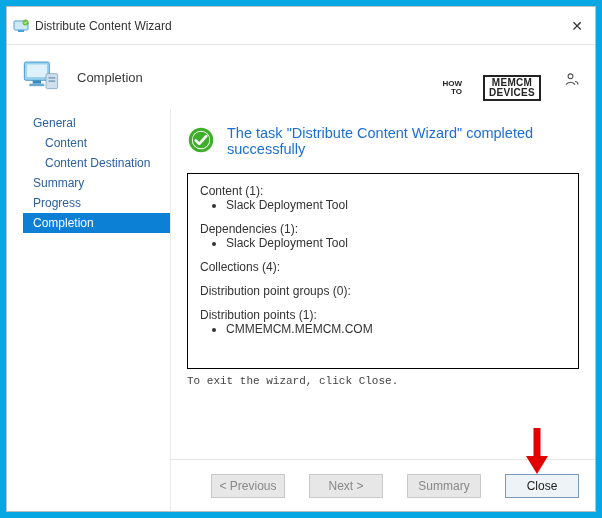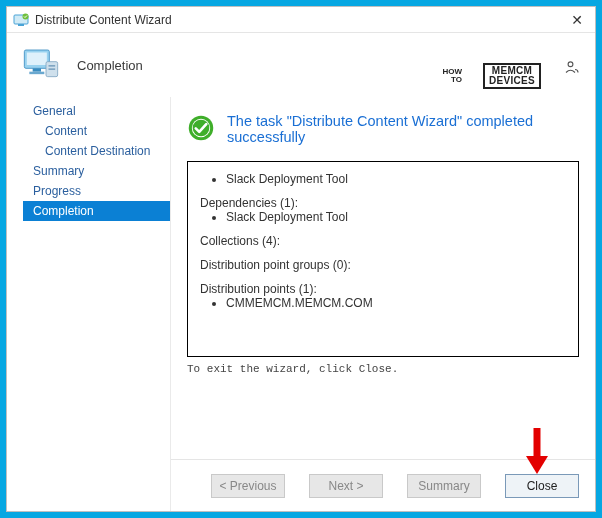--- a/index.html
+++ b/index.html
@@ -1,19 +1,19 @@
 <!DOCTYPE html>
 <html><head>
 <meta charset="utf-8">
 <style>
   * { box-sizing: border-box; margin: 0; padding: 0; }
   html, body { width: 602px; height: 518px; font-family: "Segoe UI", Tahoma, sans-serif; font-size: 12px; color: #333; }
   .frame { width: 602px; height: 518px; background: #06a7e2; padding: 6px; }
   .window { width: 100%; height: 100%; background: #fff; border: 1px solid #bfbfbf; display: flex; flex-direction: column; }
-  .titlebar { height: 26px; display: flex; align-items: center; padding: 0 6px; border-bottom: 1px solid #e5e5e5; }
+  .titlebar { height: 38px; display: flex; align-items: center; padding: 0 6px; border-bottom: 1px solid #e5e5e5; }
   .titlebar .app-icon { width: 16px; height: 16px; margin-right: 6px; }
   .titlebar .title { flex: 1; font-size: 12px; color: #333; }
   .titlebar .close-x { font-size: 14px; color: #333; cursor: pointer; padding: 0 6px; }
   .header { height: 64px; display: flex; align-items: center; padding: 0 14px; position: relative; }
   .header .pc-icon { width: 40px; height: 40px; margin-right: 16px; }
   .header .page-title { font-size: 13px; color: #3a3a3a; }
   .header .watermark { position: absolute; right: 54px; top: 30px; }
   .header .corner-glyph { position: absolute; right: 14px; top: 26px; color: #444; }
   .body { flex: 1; display: flex; min-height: 0; padding-left: 16px; }
   .sidebar { width: 148px; background: #fff; border-right: 1px solid #eaeaea; padding-top: 4px; }
@@ -110,20 +110,21 @@
                 <circle cx="16" cy="16" r="10.5" fill="#fff"></circle>
                 <circle cx="16" cy="16" r="9.5" fill="#3fae2a"></circle>
                 <path d="M10 16.5 l4 4 l8 -9" fill="none" stroke="#fff" stroke-width="3" stroke-linecap="round" stroke-linejoin="round"></path>
               </svg>
             </span>
             <span class="success-text">The task "Distribute Content Wizard" completed successfully</span>
           </div>
 
           <div class="details-box" id="details-box">
               <div class="dgroup">
+                <div class="ghead">Content (1):</div>
                 <ul>
                   <li>Slack Deployment Tool</li>
                 </ul>
               </div>
               <div class="dgroup">
                 <div class="ghead">Dependencies (1):</div>
                 <ul>
                   <li>Slack Deployment Tool</li>
                 </ul>
               </div>

